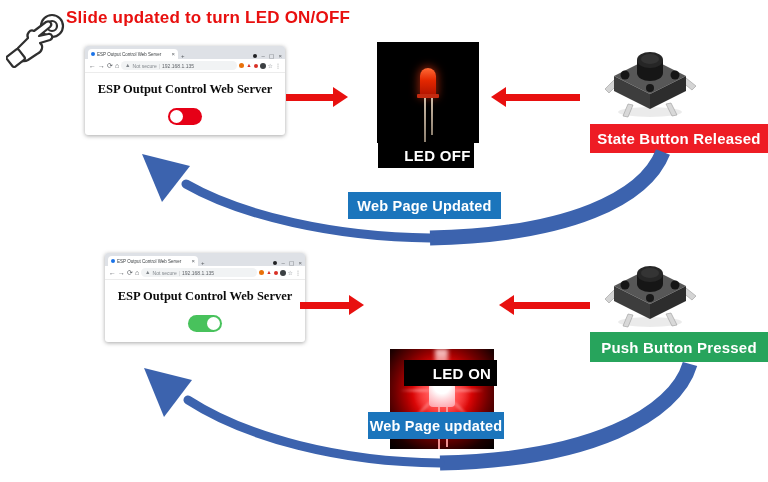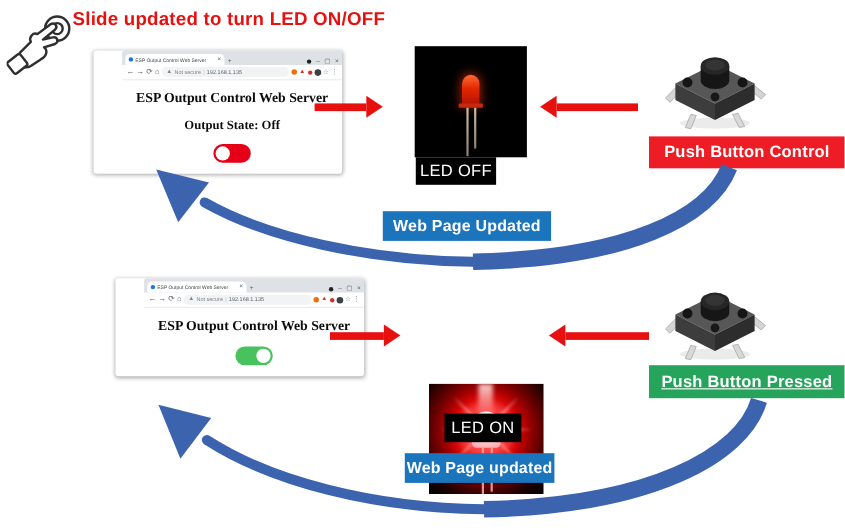--- a/index.html
+++ b/index.html
@@ -4,21 +4,21 @@
 <style>
   html,body{margin:0;padding:0;background:#fff;}
   .stage{position:relative;width:768px;height:482px;background:#fff;overflow:hidden;
          font-family:"Liberation Sans",sans-serif;}
   .abs{position:absolute;}
 
   
   .headline{color:var(--red);font-weight:bold;font-size:17px;letter-spacing:.2px;}
 
   
-  .browser{width:200px;background:#fff;border-radius:3px;box-shadow:0 1px 4px rgba(0,0,0,.35);padding-left:26px;}
+  .browser{width:200px;background:#fff;border-radius:3px;box-shadow:0 1px 4px rgba(0,0,0,.35);}
   .tabbar{height:12px;background:#dee1e6;display:flex;align-items:flex-end;padding:1px 3px 0 3px;
           border-radius:3px 3px 0 0;}
   .tab{background:#fff;border-radius:4px 4px 0 0;height:10px;width:84px;display:flex;align-items:center;
        gap:2px;padding:0 3px;min-width:0;}
   .favicon{width:4px;height:4px;border-radius:50%;background:#1a73e8;flex:none;}
   .tab-title{font-size:4.5px;color:#3c4043;white-space:nowrap;overflow:hidden;text-overflow:ellipsis;flex:1;}
   .tiny-glyph{font-size:6px;color:#5f6368;line-height:1;}
   .newtab{margin-left:3px;}
   .winctrl{margin-left:auto;display:flex;align-items:center;gap:4px;}
   .chrome-dot{width:4px;height:4px;border-radius:50%;background:#202124;}
@@ -50,22 +50,22 @@
   
   .red-arrow{display:flex;align-items:center;height:20px;}
   .ra-shaft{height:7px;background:var(--red);flex:1;}
   .ra-head-r{width:0;height:0;border-top:10px solid transparent;border-bottom:10px solid transparent;
              border-left:15px solid var(--red);}
   .ra-head-l{width:0;height:0;border-top:10px solid transparent;border-bottom:10px solid transparent;
              border-right:15px solid var(--red);}
 
   
   .led-box{background:#000;position:relative;overflow:hidden;}
-  .led-label{background:#000;color:#fff;font-weight:normal;font-size:15px;display:flex;align-items:center;
-             justify-content:center;letter-spacing:.3px;}
+  .led-label{background:#000;color:#fff;font-weight:bold;font-size:15px;display:flex;align-items:center;
+             justify-content:center;letter-spacing:.3px;padding-left:23px;}
   .ledoff-body{position:absolute;left:43px;top:26px;width:16px;height:28px;border-radius:8px 8px 2px 2px;
                background:linear-gradient(#ff6a35,#e32700 45%,#b01300);box-shadow:0 0 9px 2px rgba(255,60,20,.5);}
   .ledoff-flange{position:absolute;left:40px;top:52px;width:22px;height:4px;background:#c32a10;border-radius:1px;}
   .led-leg{position:absolute;width:2px;background:linear-gradient(#cdbba6,#8d8070);}
   .ledoff-leg1{left:47px;top:56px;height:44px;}
   .ledoff-leg2{left:54px;top:56px;height:37px;}
   .ledon-glow{position:absolute;inset:0;
       background:radial-gradient(circle at 50% 42%, #ffffff 0%, #ffc9c9 9%, #ff4d4d 22%, #d60000 38%, #700000 60%, #1c0000 82%, #000 100%);}
   .beam-v{position:absolute;left:45px;top:0;width:13px;height:42px;filter:blur(2px);
       background:linear-gradient(rgba(255,215,215,.95), rgba(255,90,90,.2));}
@@ -77,21 +77,21 @@
       background:radial-gradient(circle at 50% 35%, #fff 0 32%, #ffd5d9 58%, #ff9aa2 100%);
       box-shadow:0 0 16px 6px rgba(255,70,70,.85);}
   .ledon-leg{position:absolute;width:2px;background:rgba(255,160,160,.9);}
   .ledon-leg1{left:48px;top:58px;height:42px;}
   .ledon-leg2{left:56px;top:58px;height:40px;}
 
   
   .banner{color:#fff;font-weight:bold;display:flex;align-items:center;justify-content:center;
           font-size:15px;letter-spacing:.2px;}
   .banner.red{background:var(--banner-red);}
-  .banner.green{background:var(--banner-green);text-decoration:underline;}
+  .banner.green{background:var(--banner-green);}
   .banner.blue{background:var(--banner-blue);font-size:14.5px;}
 </style>
 </head>
 <body>
 
 <div class="stage">
 
   <svg class="abs" style="left:6px;top:10px;" width="62" height="64" viewBox="0 0 62 64">
     <g fill="#fff" stroke="#2f2f2f" stroke-width="2.2" stroke-linejoin="round">
       <circle cx="46" cy="16" r="11"></circle>
@@ -133,21 +133,20 @@
         <span class="dot-orange"></span>
         <span class="tri-red">▲</span>
         <span class="dot-red"></span>
         <span class="avatar"></span>
         <span class="staricon">☆</span>
         <span class="menuicon">⋮</span>
       </div>
     </div>
     <div class="content">
       <div class="page-heading">ESP Output Control Web Server</div>
-      <div class="page-status">Output State: Off</div>
       <div class="toggle off">
         <div class="knob"></div>
       </div>
     </div>
   </div>
 
   <div class="abs red-arrow" style="left:286px;top:87px;width:62px;">
     <div class="ra-shaft"></div>
       <div class="ra-head-r"></div>
   </div>
@@ -175,21 +174,21 @@
     <polygon points="16,40 52,58 52,73 16,55" fill="#3d3d3d"></polygon>
     <polygon points="52,58 88,40 88,55 52,73" fill="#2d2d2d"></polygon>
     <circle cx="27" cy="39" r="4.5" fill="#151515"></circle>
     <circle cx="77" cy="39" r="4.5" fill="#151515"></circle>
     <circle cx="52" cy="52" r="4" fill="#181818"></circle>
     <path d="M 39 24 L 39 37 A 13 8 0 0 0 65 37 L 65 24 Z" fill="#161616"></path>
     <ellipse cx="52" cy="24" rx="13" ry="8" fill="#262626"></ellipse>
     <ellipse cx="52" cy="23" rx="9" ry="5" fill="#343434"></ellipse>
   </svg>
 
-  <div class="abs banner red" style="left:590px;top:124px;width:178px;height:29px;">Push Button Control</div>
+  <div class="abs banner red" style="left:590px;top:124px;width:178px;height:29px;">State Button Released</div>
 
   <svg class="abs" style="left:130px;top:138px;" width="560" height="110" viewBox="0 0 560 110">
     <path d="M 533 14 C 515 60 440 97 300 100" fill="none" style="stroke:var(--arrow-blue)" stroke-width="15"></path>
     <path d="M 300 100 C 205 99 112 78 56 46" fill="none" style="stroke:var(--arrow-blue)" stroke-width="9" stroke-linecap="round"></path>
     <polygon points="12,16 60,28 32,64" style="fill:var(--arrow-blue)"></polygon>
   </svg>
 
   <div class="abs banner blue" style="left:348px;top:192px;width:153px;height:27px;">Web Page Updated</div>
 
   <div class="abs browser" style="left:105px;top:253px;">
@@ -243,21 +242,21 @@
   <div class="abs led-box" style="left:390px;top:248px;width:104px;height:100px;">
     <div class="ledon-glow"></div>
     <div class="beam-v"></div>
     <div class="flare"></div>
     <div class="flare f2"></div>
     <div class="flare f3"></div>
     <div class="ledon-body"></div>
     <div class="ledon-leg ledon-leg1"></div>
     <div class="ledon-leg ledon-leg2"></div>
   </div>
-  <div class="abs led-label" style="left:404px;top:376px;width:70px;height:26px;">LED ON</div>
+  <div class="abs led-label" style="left:404px;top:360px;width:70px;height:26px;">LED ON</div>
 
   <div class="abs red-arrow" style="left:499px;top:295px;width:91px;">
     <div class="ra-head-l"></div>
       <div class="ra-shaft"></div>
   </div>
 
   <svg class="abs" style="left:598px;top:246px;" width="105" height="86" viewBox="0 0 105 86">
     <ellipse cx="52" cy="76" rx="32" ry="5" fill="rgba(0,0,0,0.08)"></ellipse>
     <path d="M 16 44 l -9 9 l 4 4 l 9 -9 z" fill="#d4d4d4" stroke="#9a9a9a" stroke-width=".6"></path>
     <path d="M 88 42 l 10 8 l -4 4 l -10 -8 z" fill="#d4d4d4" stroke="#9a9a9a" stroke-width=".6"></path>

